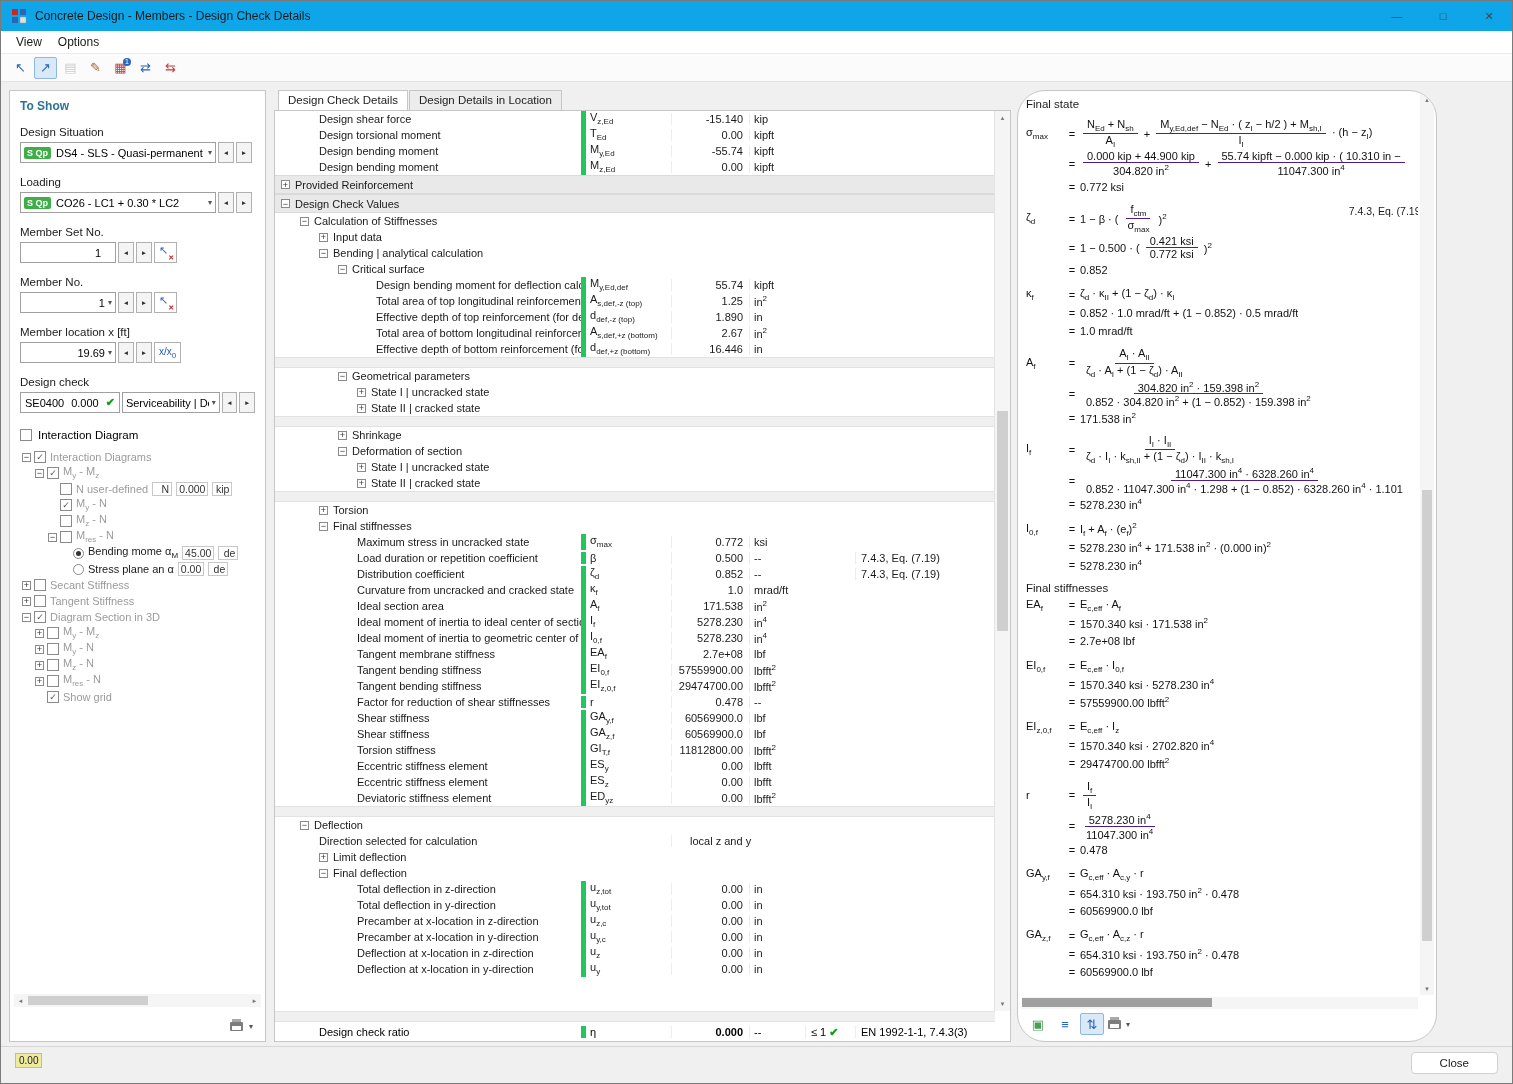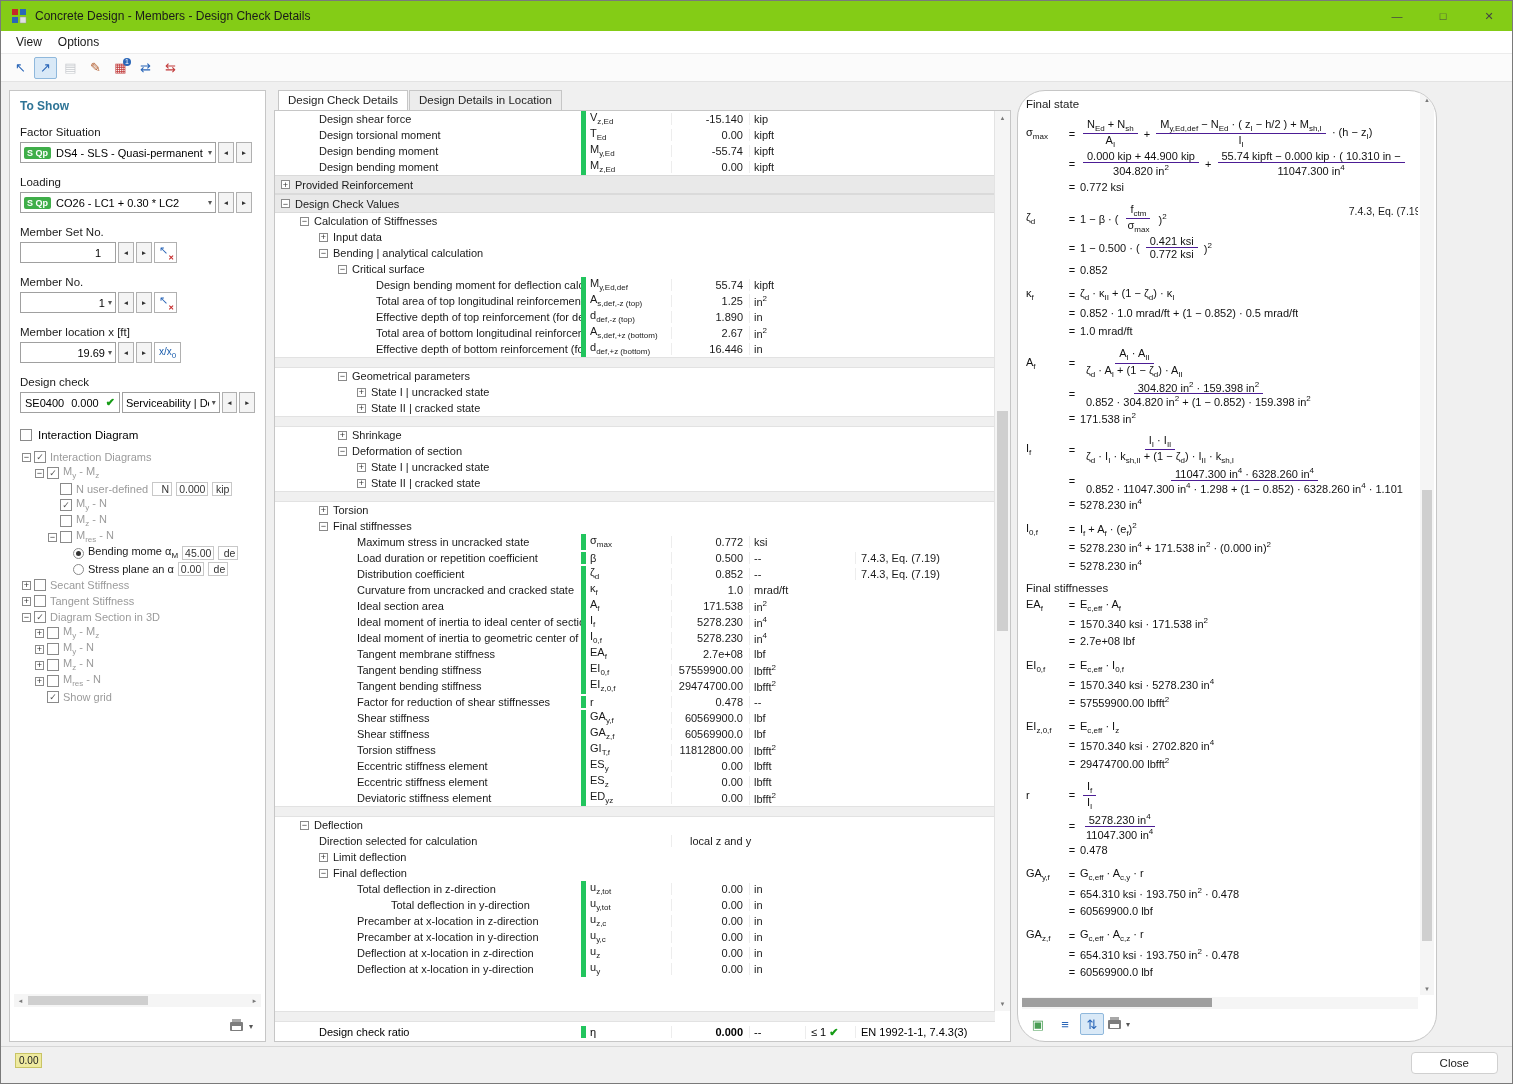--- a/index.html
+++ b/index.html
@@ -1,19 +1,19 @@
 <!DOCTYPE html>
 <html><head>
 <meta charset="utf-8">
 <style>
   html,body{margin:0;padding:0;}
   body{width:1513px;height:1084px;font-family:"Liberation Sans",sans-serif;background:#dcdcdc;position:relative;overflow:hidden;}
   .window{position:absolute;inset:0;background:#f0f0f0;border:1px solid #7a7a7a;display:flex;flex-direction:column;box-sizing:border-box;}
   
-  .titlebar{height:30px;background:#84cc16;display:flex;align-items:center;flex:none;}
+  .titlebar{height:30px;background:#0ea5e9;display:flex;align-items:center;flex:none;}
   .appicon{width:16px;height:16px;margin:0 8px 0 10px;flex:none;}
   .wtitle{font-size:12px;color:#1a1a1a;flex:1;white-space:nowrap;}
   .wbtns{display:flex;height:30px;}
   .wbtn{width:46px;height:30px;display:flex;align-items:center;justify-content:center;font-size:11px;color:#444;}
   
   .menubar{height:22px;background:#fff;display:flex;align-items:center;padding-left:8px;gap:2px;flex:none;border-bottom:1px solid #ececec;}
   .menu-item{font-size:12px;color:#1a1a1a;padding:2px 7px;}
   
   .toolbar{height:27px;background:#fbfbfb;border-bottom:1px solid #e3e3e3;display:flex;align-items:center;padding-left:8px;gap:2px;flex:none;}
   .tbtn{width:23px;height:22px;border:1px solid transparent;background:transparent;display:flex;align-items:center;justify-content:center;font-size:13px;position:relative;padding:0;}
@@ -154,21 +154,21 @@
       <button class="tbtn">
         <span style="color:#c23b3b">⇆</span>
       </button>
     </div>
 
   <div class="main">
 
     <div class="panel left-panel">
       <div class="panel-title">To Show</div>
 
-      <div class="fieldlabel">Factor Situation</div>
+      <div class="fieldlabel">Design Situation</div>
       <div class="crow">
         <div class="combo" style="width:196px;">
           <span class="badge">S Qp</span>
           <span class="ctext">DS4 - SLS - Quasi-permanent</span>
           <span class="dd">▾</span>
         </div>
         <button class="navbtn">◄</button>
         <button class="navbtn">►</button>
       </div>
 
@@ -813,21 +813,21 @@
               <span class="c-label" style="padding-left:82px">
                 <span>Total deflection in z-direction</span>
               </span>
               <span class="c-sym">u<sub>z,tot</sub></span>
               <span class="c-val">0.00</span>
               <span class="c-unit">in</span>
               <span class="c-lim"></span>
               <span class="c-note"></span>
             </div>
             <div class="trow item">
-              <span class="c-label" style="padding-left:116px">
+              <span class="c-label" style="padding-left:82px">
                 <span>Total deflection in y-direction</span>
               </span>
               <span class="c-sym">u<sub>y,tot</sub></span>
               <span class="c-val">0.00</span>
               <span class="c-unit">in</span>
               <span class="c-lim"></span>
               <span class="c-note"></span>
             </div>
             <div class="trow item">
               <span class="c-label" style="padding-left:82px">

